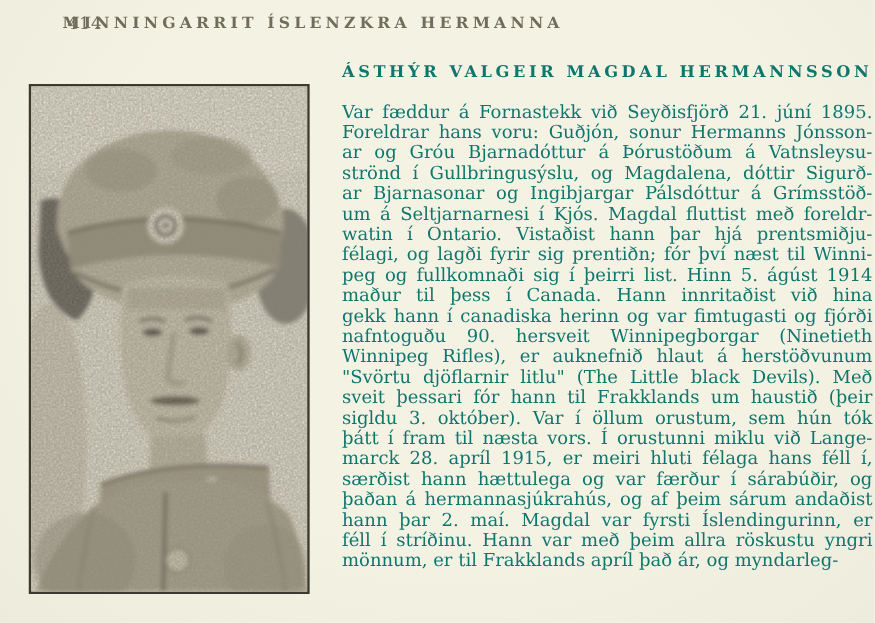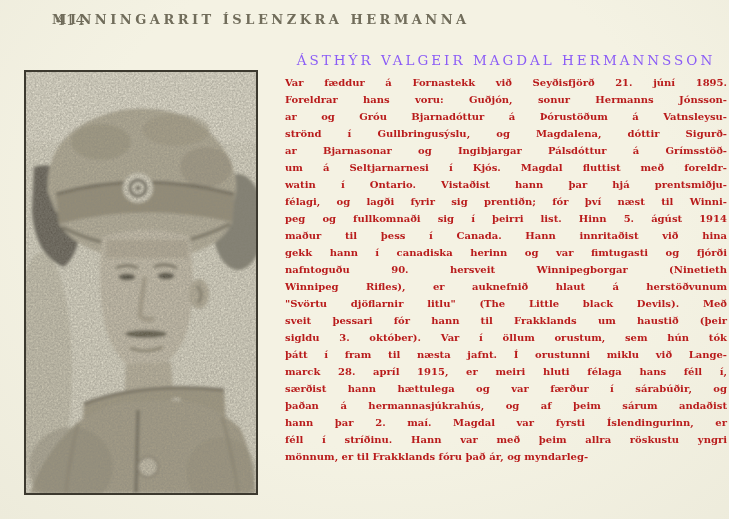--- a/index.html
+++ b/index.html
@@ -26,27 +26,27 @@
     width: 230px; height: 421px;
     border: 2px solid #3c392f;
     background: #dcd8c7;
     box-sizing: content-box;
   }
   figure.photo svg { display: block; }
   main.article {
     position: absolute; left: 285px; top: 52px; width: 442px;
   }
   h1.article-title {
-    margin: 0 0 6px 0;
-    font-size: 13.5px; font-weight: normal; color: #8b5cf6;
+    margin: 0 0 17px 0;
+    font-size: 13.5px; font-weight: bold; color: #0f766e;
     text-align: center; letter-spacing: 3px; white-space: nowrap;
   }
   .article-body .line {
-    font-size: 10px; line-height: 17px; color: #b91c1c;
-    text-align: justify; text-align-last: justify; font-weight: bold;
+    font-size: 15px; line-height: 17px; color: #0f766e;
+    text-align: justify; text-align-last: justify;
   }
   .article-body .line:last-child { text-align-last: left; }
 </style>
 </head>
 <body>
 
 <div class="page">
 
   <div class="page-number">414</div>
 
@@ -138,30 +138,30 @@
         <div class="line">nafntoguðu 90. hersveit Winnipegborgar (Ninetieth</div>
 
         <div class="line">Winnipeg Rifles), er auknefnið hlaut á herstöðvunum</div>
 
         <div class="line">"Svörtu djöflarnir litlu" (The Little black Devils). Með</div>
 
         <div class="line">sveit þessari fór hann til Frakklands um haustið (þeir</div>
 
         <div class="line">sigldu 3. október). Var í öllum orustum, sem hún tók</div>
 
-        <div class="line">þátt í fram til næsta jafnt. Í orustunni miklu við Lange-</div>
+        <div class="line">þátt í fram til næsta vors. Í orustunni miklu við Lange-</div>
 
         <div class="line">marck 28. apríl 1915, er meiri hluti félaga hans féll í,</div>
 
         <div class="line">særðist hann hættulega og var færður í sárabúðir, og</div>
 
         <div class="line">þaðan á hermannasjúkrahús, og af þeim sárum andaðist</div>
 
         <div class="line">hann þar 2. maí. Magdal var fyrsti Íslendingurinn, er</div>
 
         <div class="line">féll í stríðinu. Hann var með þeim allra röskustu yngri</div>
 
-        <div class="line">mönnum, er til Frakklands fóru það ár, og myndarleg-</div>
+        <div class="line">mönnum, er til Frakklands apríl það ár, og myndarleg-</div>
 
       </div>
   </main>
 
 </div>
 
 </body></html>

